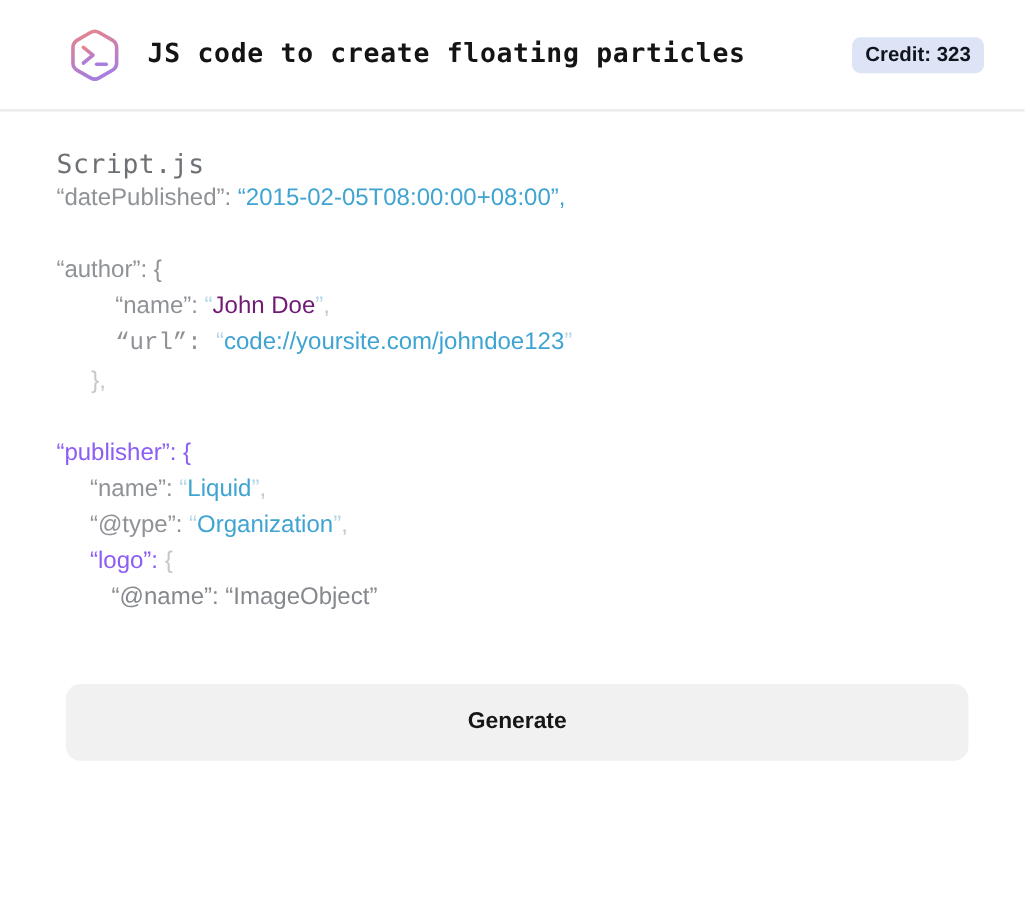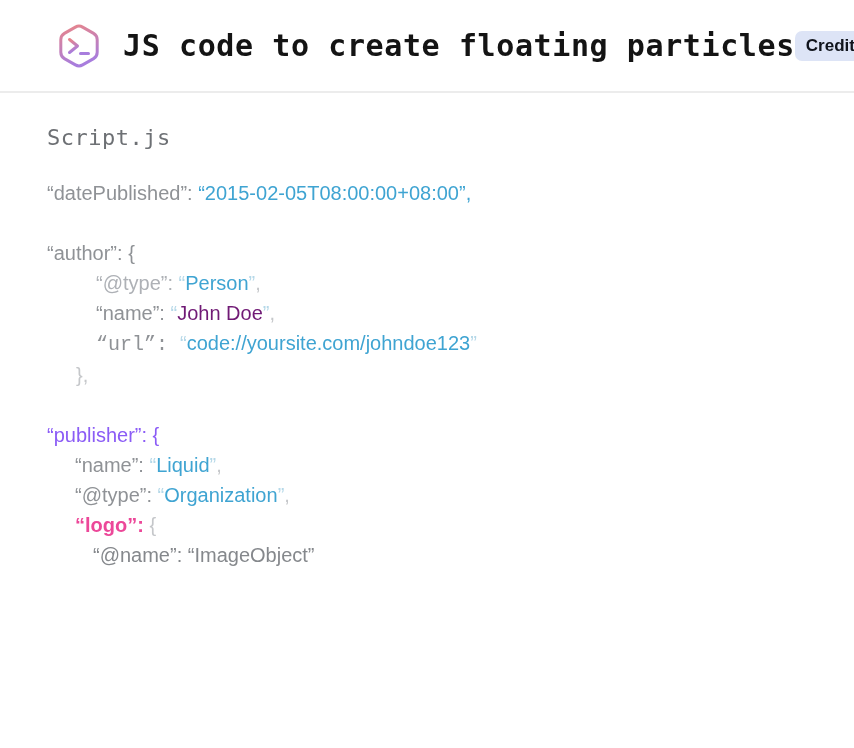--- a/index.html
+++ b/index.html
@@ -13,21 +13,21 @@
     display: flex;
     align-items: center;
     height: 93px;
     padding: 0 34px 0 55px;
     border-bottom: 2px solid #ececec;
     background: #ffffff;
   }
   .logo { width: 48px; height: 48px; flex: 0 0 auto; }
   .title {
     font-family: "DejaVu Sans Mono", monospace;
-    font-size: 30px;
+    font-size: 22px;
     font-weight: 700;
     color: #141414;
     letter-spacing: 0.6px;
     margin-left: 20px;
     white-space: nowrap;
   }
   .badge {
     margin-left: auto;
     background: #dde4f6;
     color: #10141c;
@@ -40,21 +40,20 @@
   .main { padding: 0 47px; }
   .filename {
     font-family: "DejaVu Sans Mono", monospace;
     font-size: 22px;
     font-weight: 500;
     color: #6d7074;
     margin-top: 32px;
     letter-spacing: 0.5px;
   }
   .code {
-    margin-top: 28px;
     font-size: 20px;
     line-height: 30px;
   }
   .code-line { white-space: pre; }
   .generate-btn {
     display: block;
     width: 752px;
     height: 64px;
     margin: 58px 0 0 8px;
     background: #f1f1f1;
@@ -86,24 +85,24 @@
   <div class="title">JS code to create floating particles</div>
   <div class="badge">Credit: 323</div>
 </div>
 
 <div class="main">
   <div class="filename">Script.js</div>
   <div class="code">
       <div class="code-line" style="padding-left: 0px;"><span style="color: rgb(143, 146, 150);">“datePublished”: </span><span style="color: rgb(63, 164, 210);">“2015-02-05T08:00:00+08:00”,</span></div>
       <div class="code-line" style="padding-left: 0px;">&nbsp;</div>
       <div class="code-line" style="padding-left: 0px;"><span style="color: rgb(143, 146, 150);">“author”: {</span></div>
-      <div class="code-line" style="padding-left: 49px;"><span style="color: rgb(174, 177, 182);">“@type”: </span><span style="color: rgb(181, 216, 232);">“</span><span style="color: rgb(63, 164, 210);">Person</span><span style="color: rgb(181, 216, 232);">”</span><span style="color: rgb(197, 199, 202);">,</span></div>
       <div class="code-line" style="padding-left: 49px;"><span style="color: rgb(143, 146, 150);">“name”: </span><span style="color: rgb(181, 216, 232);">“</span><span style="color: #701a75;">John Doe</span><span style="color: rgb(181, 216, 232);">”</span><span style="color: rgb(197, 199, 202);">,</span></div>
       <div class="code-line" style="padding-left: 49px;"><span style="color: rgb(143, 146, 150); font-family: Liberation Mono, monospace;">“url”: </span><span style="color: rgb(181, 216, 232);">“</span><span style="color: rgb(63, 164, 210);">code://yoursite.com/johndoe123</span><span style="color: rgb(181, 216, 232);">”</span></div>
       <div class="code-line" style="padding-left: 29px;"><span style="color: rgb(197, 199, 202);">},</span></div>
       <div class="code-line" style="padding-left: 0px;">&nbsp;</div>
       <div class="code-line" style="padding-left: 0px;"><span style="color: #8b5cf6;">“publisher”: {</span></div>
       <div class="code-line" style="padding-left: 28px;"><span style="color: rgb(143, 146, 150);">“name”: </span><span style="color: rgb(181, 216, 232);">“</span><span style="color: rgb(63, 164, 210);">Liquid</span><span style="color: rgb(181, 216, 232);">”</span><span style="color: rgb(197, 199, 202);">,</span></div>
       <div class="code-line" style="padding-left: 28px;"><span style="color: rgb(143, 146, 150);">“@type”: </span><span style="color: rgb(181, 216, 232);">“</span><span style="color: rgb(63, 164, 210);">Organization</span><span style="color: rgb(181, 216, 232);">”</span><span style="color: rgb(197, 199, 202);">,</span></div>
-      <div class="code-line" style="padding-left: 28px;"><span style="color: #ec4899; font-weight: bold;">“logo”: </span><span style="color: rgb(197, 199, 202);">{</span></div>
+      <div class="code-line" style="padding-left: 28px;"><span style="color: #8b5cf6;">“logo”: </span><span style="color: rgb(197, 199, 202);">{</span></div>
       <div class="code-line" style="padding-left: 46px;"><span style="color: rgb(133, 136, 140);">“@name”: “ImageObject”</span></div>
     </div>
+  <button class="generate-btn">Generate</button>
 </div>
 
 </body></html>

